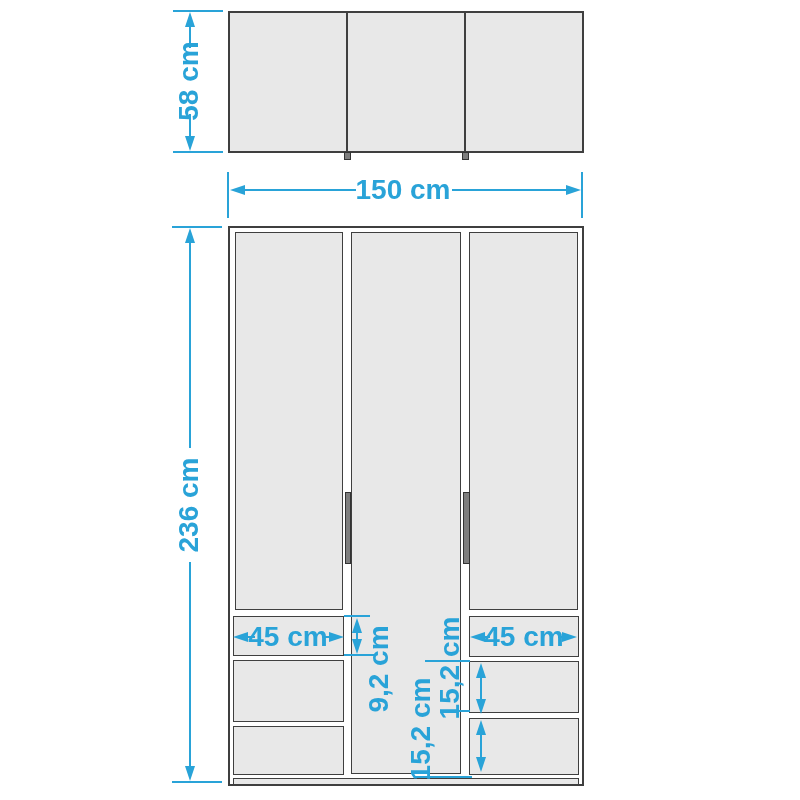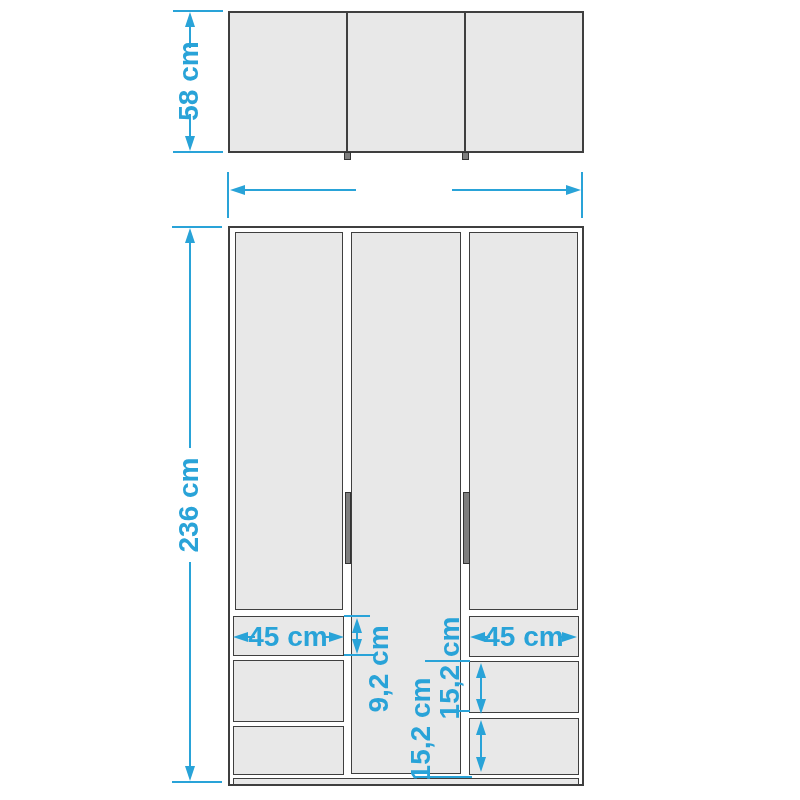--- a/index.html
+++ b/index.html
@@ -48,20 +48,21 @@
     <div class="lbl rot" style="left:189px;top:81px;">58 cm</div>
     <div class="vl" style="left:189px;top:114px;height:24px;"></div>
     <div class="arr down" style="left:185px;top:136px;"></div>
   </div>
 
   <div class="layer">
     <div class="vl" style="left:227px;top:172px;height:46px;"></div>
     <div class="vl" style="left:581px;top:172px;height:46px;"></div>
     <div class="arr left" style="left:230px;top:185px;"></div>
     <div class="hl" style="left:245px;top:189px;width:111px;"></div>
+    <div class="lbl" style="left:403px;top:190px;">150 cm</div>
     <div class="hl" style="left:452px;top:189px;width:115px;"></div>
     <div class="arr right" style="left:566px;top:185px;"></div>
   </div>
 
   <div class="layer">
     <div class="frame" style="left:228px;top:226px;width:356px;height:560px;background:#fff;"></div>
     <div class="panel" style="left:235px;top:232px;width:108px;height:378px;"></div>
     <div class="panel" style="left:351px;top:232px;width:110px;height:542px;"></div>
     <div class="panel" style="left:469px;top:232px;width:109px;height:378px;"></div>
     <div class="handle" style="left:345px;top:492px;width:6px;height:72px;"></div>

